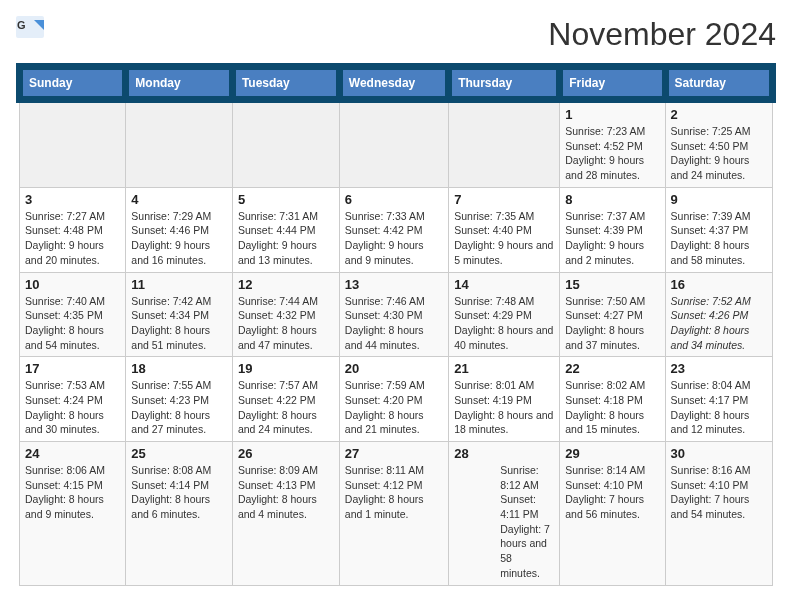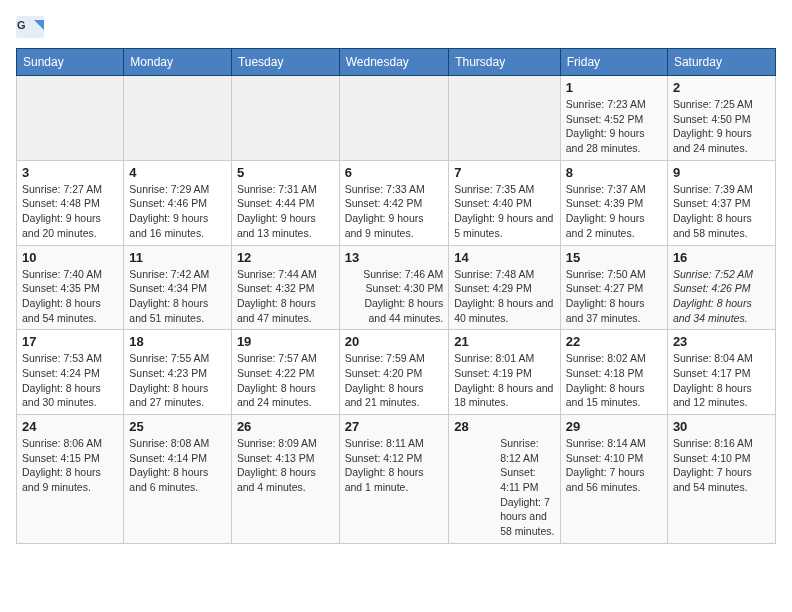--- a/index.html
+++ b/index.html
@@ -50,23 +50,23 @@
     table {
       width: 100%;
       border-collapse: collapse;
       font-size: 11px;
     }
     thead tr th {
       background-color: #4a7fc1;
       color: #fff;
       text-align: left;
       padding: 6px 6px;
-      font-weight: normal;
+      font-weight: bold;
       font-size: 12px;
-      border: 1px solid #0c4a6e;
+      border: 7px solid #0c4a6e;
     }
     tbody tr td {
       border: 1px solid #ccc;
       vertical-align: top;
       padding: 4px 5px;
       height: 80px;
       width: 113px;
       background: #fff;
     }
     tbody tr:nth-child(odd) td {
@@ -92,20 +92,21 @@
 
 <div class="header-area">
   <div class="logo">
     <svg class="logo-icon" viewBox="0 0 28 22" xmlns="http://www.w3.org/2000/svg">
       <rect x="0" y="0" width="28" height="22" rx="2" fill="#4a90d9" opacity="0.15"></rect>
       <text x="1" y="13" font-size="11" font-weight="bold" fill="#333" font-family="Arial">G</text>
       <polygon points="18,4 28,4 28,14" fill="#4a90d9"></polygon>
     </svg>
   </div>
   <div class="title-area">
+    <div class="month-title">November 2024</div>
   </div>
 </div>
 
 <table>
   <thead>
     <tr>
     <th>Sunday</th>
         <th>Monday</th>
         <th>Tuesday</th>
         <th>Wednesday</th>
@@ -192,21 +193,21 @@
 Daylight: 8 hours and 51 minutes.</div>
         </td>
         <td>
           <div class="day-number">12</div>
           <div class="day-info" style="white-space: pre-line;">Sunrise: 7:44 AM
 Sunset: 4:32 PM
 Daylight: 8 hours and 47 minutes.</div>
         </td>
         <td>
           <div class="day-number">13</div>
-          <div class="day-info" style="white-space: pre-line; text-align: right;">Sunrise: 7:46 AM
+          <div class="day-info" style="white-space: pre-line;">Sunrise: 7:46 AM
 Sunset: 4:30 PM
 Daylight: 8 hours and 44 minutes.</div>
         </td>
         <td>
           <div class="day-number">14</div>
           <div class="day-info" style="white-space: pre-line;">Sunrise: 7:48 AM
 Sunset: 4:29 PM
 Daylight: 8 hours and 40 minutes.</div>
         </td>
         <td>

